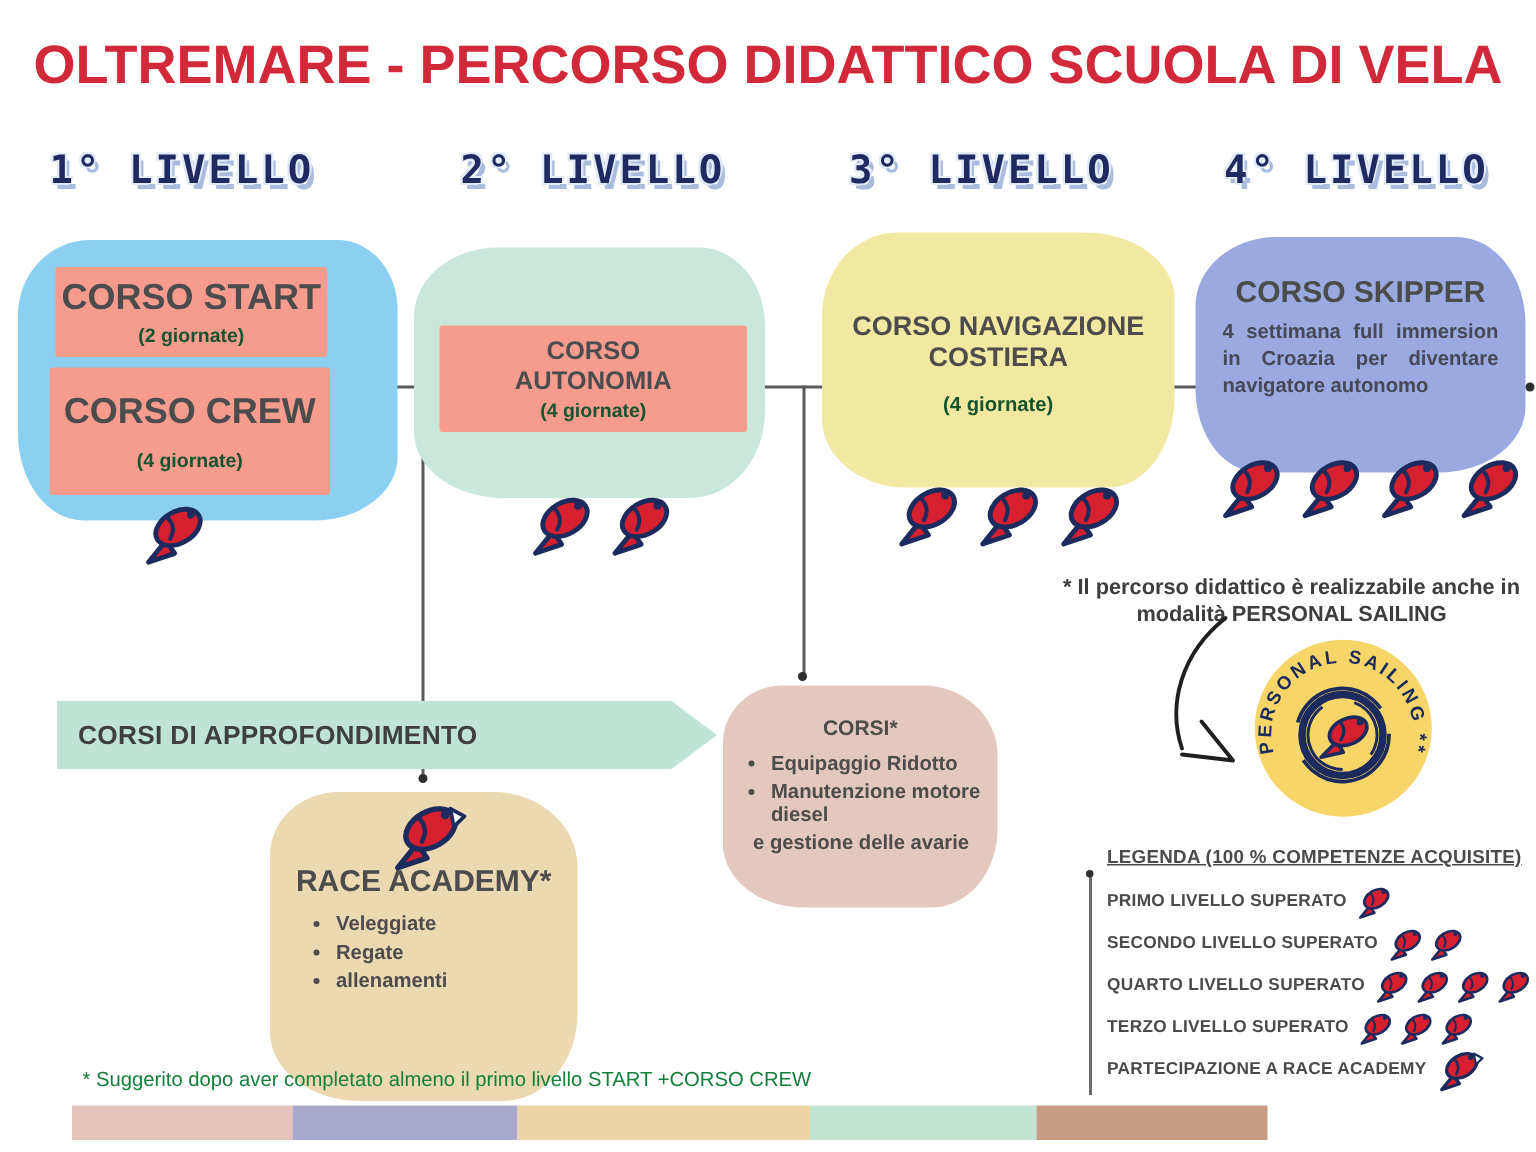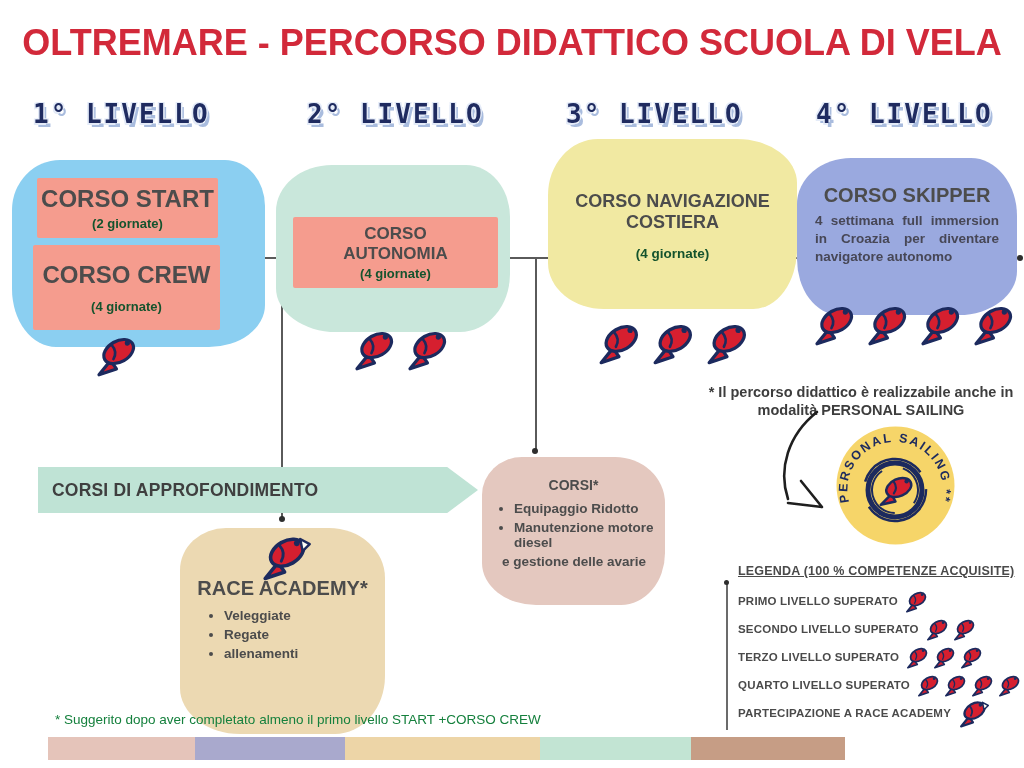--- a/index.html
+++ b/index.html
@@ -23,22 +23,22 @@
   .dot{width:6px;height:6px;border-radius:50%;background:#2e2e2e;z-index:3;}
   #arrowhead-right{left:1007px;top:253px;width:0;height:0;border-top:5px solid transparent;
                    border-bottom:5px solid transparent;border-left:9px solid #3d3d3d;z-index:1;}
 
   
   .blob{z-index:2;}
   #blob1{left:12px;top:160px;width:253px;height:187px;background:#8bcff1;
          border-radius:48px 40px 56px 44px / 50px 46px 42px 58px;}
   #blob2{left:276px;top:165px;width:234px;height:167px;background:#c9e7db;
          border-radius:56px 44px 50px 60px / 46px 52px 58px 44px;}
-  #blob3{left:548px;top:139px;width:235px;height:170px;background:#f1e9a2;
-         border-radius:50px 60px 44px 56px / 56px 44px 60px 46px;padding-left:14px;}
+  #blob3{left:548px;top:155px;width:235px;height:170px;background:#f1e9a2;
+         border-radius:50px 60px 44px 56px / 56px 44px 60px 46px;}
   #blob4{left:797px;top:158px;width:220px;height:157px;background:#9aa9df;
          border-radius:54px 46px 58px 42px / 46px 58px 44px 56px;}
 
   .salmon{position:absolute;background:#f59c8e;display:flex;flex-direction:column;
           align-items:center;justify-content:center;border-radius:2px;}
   .course-title{font-size:24px;font-weight:bold;color:#4c4c4c;line-height:1.15;text-align:center;}
   .course-sub{font-size:13px;font-weight:bold;color:#14532d;margin-top:3px;}
   #box-start{left:25px;top:18px;width:181px;height:60px;}
   #box-crew{left:21px;top:85px;width:187px;height:85px;}
   #box-crew .course-sub{margin-top:10px;}
@@ -342,22 +342,31 @@
       <path d="M 7 40 L 20 27 L 25 36 Z" fill="#d61f2f"></path>
       <ellipse cx="29" cy="19" rx="16" ry="10.5" fill="#d61f2f" transform="rotate(-24 29 19)"></ellipse>
 
       <path d="M 23 12 Q 28 19 23 26" fill="none" stroke-width="2.6"></path>
       <circle cx="38.5" cy="11.5" r="2.6" fill="#1c2a5e" stroke="none"></circle>
     </g>
           </svg>
         </span>
       </div>
       <div class="legend-row">
-        <span class="legend-label">TERZO LIVELLO SUPERATO</span>
+        <span class="legend-label">QUARTO LIVELLO SUPERATO</span>
         <span class="legend-fish">
+          <svg width="27" height="24" viewBox="0 0 50 44" style="overflow:visible">
+    <g stroke="#1c2a5e" stroke-width="3.2" stroke-linejoin="round" stroke-linecap="round" transform="rotate(-6 25 22)">
+      <path d="M 7 40 L 20 27 L 25 36 Z" fill="#d61f2f"></path>
+      <ellipse cx="29" cy="19" rx="16" ry="10.5" fill="#d61f2f" transform="rotate(-24 29 19)"></ellipse>
+
+      <path d="M 23 12 Q 28 19 23 26" fill="none" stroke-width="2.6"></path>
+      <circle cx="38.5" cy="11.5" r="2.6" fill="#1c2a5e" stroke="none"></circle>
+    </g>
+          </svg>
           <svg width="27" height="24" viewBox="0 0 50 44" style="overflow:visible">
     <g stroke="#1c2a5e" stroke-width="3.2" stroke-linejoin="round" stroke-linecap="round" transform="rotate(-6 25 22)">
       <path d="M 7 40 L 20 27 L 25 36 Z" fill="#d61f2f"></path>
       <ellipse cx="29" cy="19" rx="16" ry="10.5" fill="#d61f2f" transform="rotate(-24 29 19)"></ellipse>
 
       <path d="M 23 12 Q 28 19 23 26" fill="none" stroke-width="2.6"></path>
       <circle cx="38.5" cy="11.5" r="2.6" fill="#1c2a5e" stroke="none"></circle>
     </g>
           </svg>
           <svg width="27" height="24" viewBox="0 0 50 44" style="overflow:visible">
@@ -374,31 +383,22 @@
       <path d="M 7 40 L 20 27 L 25 36 Z" fill="#d61f2f"></path>
       <ellipse cx="29" cy="19" rx="16" ry="10.5" fill="#d61f2f" transform="rotate(-24 29 19)"></ellipse>
 
       <path d="M 23 12 Q 28 19 23 26" fill="none" stroke-width="2.6"></path>
       <circle cx="38.5" cy="11.5" r="2.6" fill="#1c2a5e" stroke="none"></circle>
     </g>
           </svg>
         </span>
       </div>
       <div class="legend-row">
-        <span class="legend-label">QUARTO LIVELLO SUPERATO</span>
+        <span class="legend-label">TERZO LIVELLO SUPERATO</span>
         <span class="legend-fish">
-          <svg width="27" height="24" viewBox="0 0 50 44" style="overflow:visible">
-    <g stroke="#1c2a5e" stroke-width="3.2" stroke-linejoin="round" stroke-linecap="round" transform="rotate(-6 25 22)">
-      <path d="M 7 40 L 20 27 L 25 36 Z" fill="#d61f2f"></path>
-      <ellipse cx="29" cy="19" rx="16" ry="10.5" fill="#d61f2f" transform="rotate(-24 29 19)"></ellipse>
-
-      <path d="M 23 12 Q 28 19 23 26" fill="none" stroke-width="2.6"></path>
-      <circle cx="38.5" cy="11.5" r="2.6" fill="#1c2a5e" stroke="none"></circle>
-    </g>
-          </svg>
           <svg width="27" height="24" viewBox="0 0 50 44" style="overflow:visible">
     <g stroke="#1c2a5e" stroke-width="3.2" stroke-linejoin="round" stroke-linecap="round" transform="rotate(-6 25 22)">
       <path d="M 7 40 L 20 27 L 25 36 Z" fill="#d61f2f"></path>
       <ellipse cx="29" cy="19" rx="16" ry="10.5" fill="#d61f2f" transform="rotate(-24 29 19)"></ellipse>
 
       <path d="M 23 12 Q 28 19 23 26" fill="none" stroke-width="2.6"></path>
       <circle cx="38.5" cy="11.5" r="2.6" fill="#1c2a5e" stroke="none"></circle>
     </g>
           </svg>
           <svg width="27" height="24" viewBox="0 0 50 44" style="overflow:visible">

